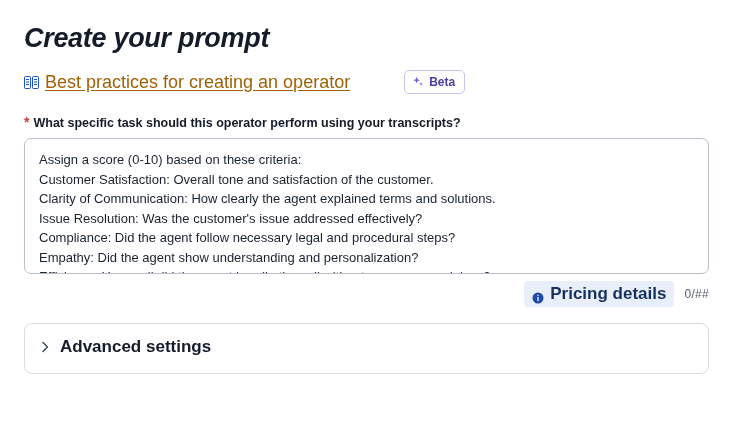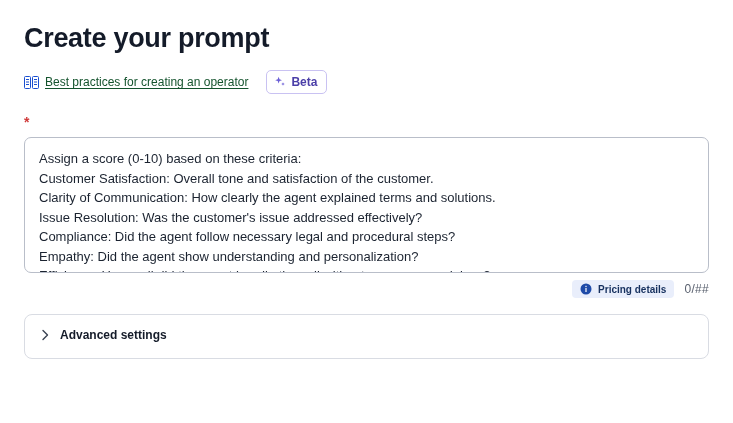--- a/index.html
+++ b/index.html
@@ -21,20 +21,21 @@
     box-sizing: border-box;
     padding: 18px 24px 0 24px;
   }
   .page-title {
     font-size: 27px;
     font-weight: bold;
     letter-spacing: -0.3px;
     color: #141b29;
     margin: 4px 0 0 0;
     line-height: 1.2;
+    font-style: italic;
   }
   .meta-row {
     display: flex;
     align-items: center;
     gap: 18px;
     margin-top: 16px;
   }
   .best-practices {
     display: flex;
     align-items: center;
@@ -42,37 +43,38 @@
     text-decoration: none;
     cursor: pointer;
   }
   .bp-icon {
     width: 15px;
     height: 13px;
     display: block;
     flex: none;
   }
   .bp-link-text {
-    font-size: 12px;
-    color: #14532d;
+    font-size: 18px;
+    color: #a16207;
     text-decoration: underline;
     text-underline-offset: 2px;
   }
   .beta-badge {
     display: inline-flex;
     align-items: center;
     gap: 5px;
     border: 1px solid #c9c2f2;
     border-radius: 5px;
     background: #ffffff;
     padding: 4px 9px 4px 7px;
     font-size: 12px;
     font-weight: bold;
     color: #4b3fa8;
     cursor: pointer;
+    margin-left: 36px;
   }
   .beta-spark {
     width: 12px;
     height: 12px;
     display: block;
   }
   .field-label {
     margin-top: 22px;
     font-size: 12.5px;
     font-weight: bold;
@@ -107,26 +109,26 @@
   }
   .below-row {
     display: flex;
     align-items: center;
     justify-content: flex-end;
     gap: 10px;
     margin-top: 7px;
   }
   .pricing-pill {
     display: inline-flex;
-    align-items: center;
+    align-items: flex-end;
     gap: 6px;
     background: #e9eefb;
     border-radius: 4px;
     padding: 3px 8px;
-    font-size: 10px;
+    font-size: 17px;
     font-weight: bold;
     color: #16305e;
     cursor: pointer;
   }
   .info-icon {
     width: 12px;
     height: 12px;
     display: block;
   }
   .char-count {
@@ -147,21 +149,21 @@
     align-items: center;
     gap: 10px;
   }
   .chevron {
     width: 9px;
     height: 12px;
     display: block;
     flex: none;
   }
   .adv-title {
-    font-size: 12px;
+    font-size: 17px;
     font-weight: bold;
     color: #141b29;
   }
   .adv-sub {
     margin-top: 5px;
     margin-left: 19px;
     font-size: 12.5px;
     color: #4a5160;
   }
 </style>
@@ -195,20 +197,21 @@
           <path d="M4.6 0.8 L5.5 3.3 L8 4.2 L5.5 5.1 L4.6 7.6 L3.7 5.1 L1.2 4.2 L3.7 3.3 Z" fill="#6b5ed6"></path>
           <path d="M9 6.2 L9.5 7.5 L10.8 8 L9.5 8.5 L9 9.8 L8.5 8.5 L7.2 8 L8.5 7.5 Z" fill="#6b5ed6"></path>
         </svg>
       </span>
       <span>Beta</span>
     </span>
   </div>
 
   <div class="field-label">
     <span class="required-dot">*</span>
+    <span>What specific task should this operator perform using your transcripts?</span>
   </div>
 
   <div class="textarea-wrap">
     <p class="textarea-content">Assign a score (0-10) based on these criteria:
 Customer Satisfaction: Overall tone and satisfaction of the customer.
 Clarity of Communication: How clearly the agent explained terms and solutions.
 Issue Resolution: Was the customer's issue addressed effectively?
 Compliance: Did the agent follow necessary legal and procedural steps?
 Empathy: Did the agent show understanding and personalization?
 Efficiency: How well did the agent handle the call without unnecessary delays?

